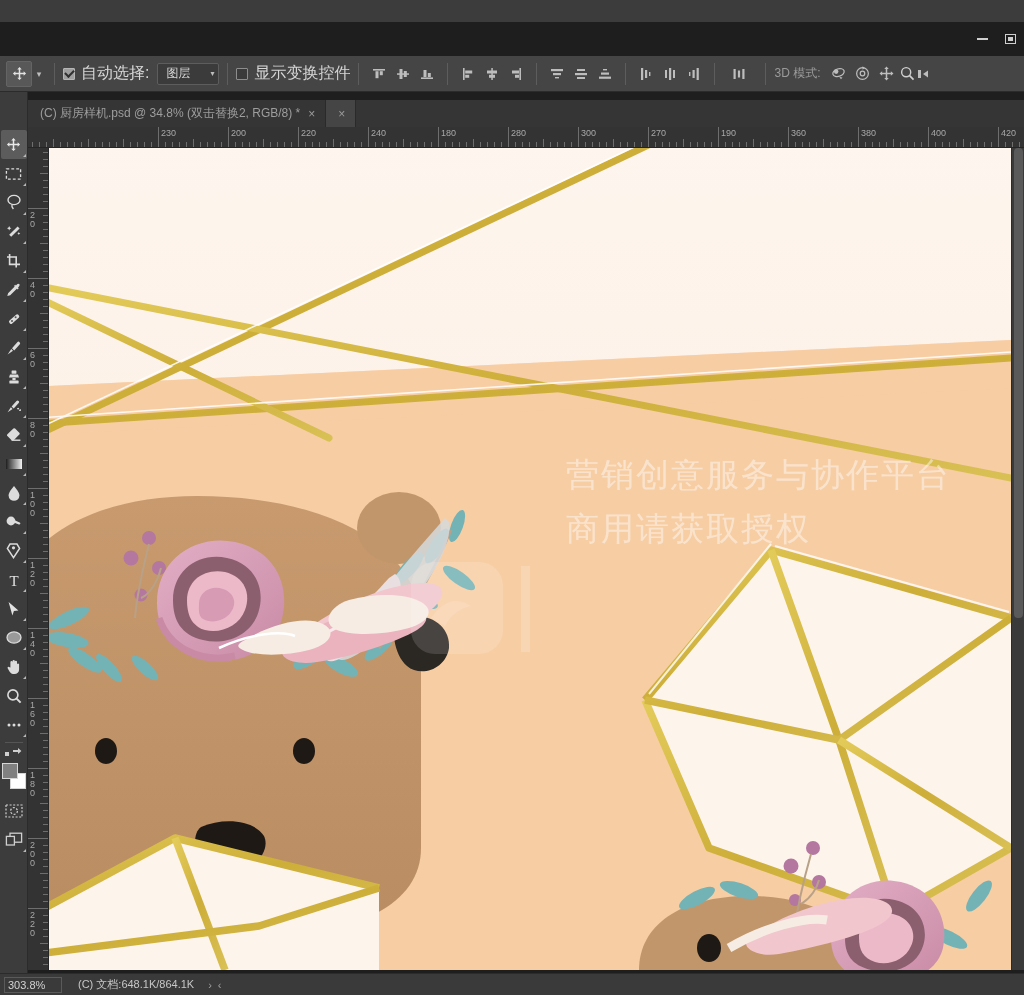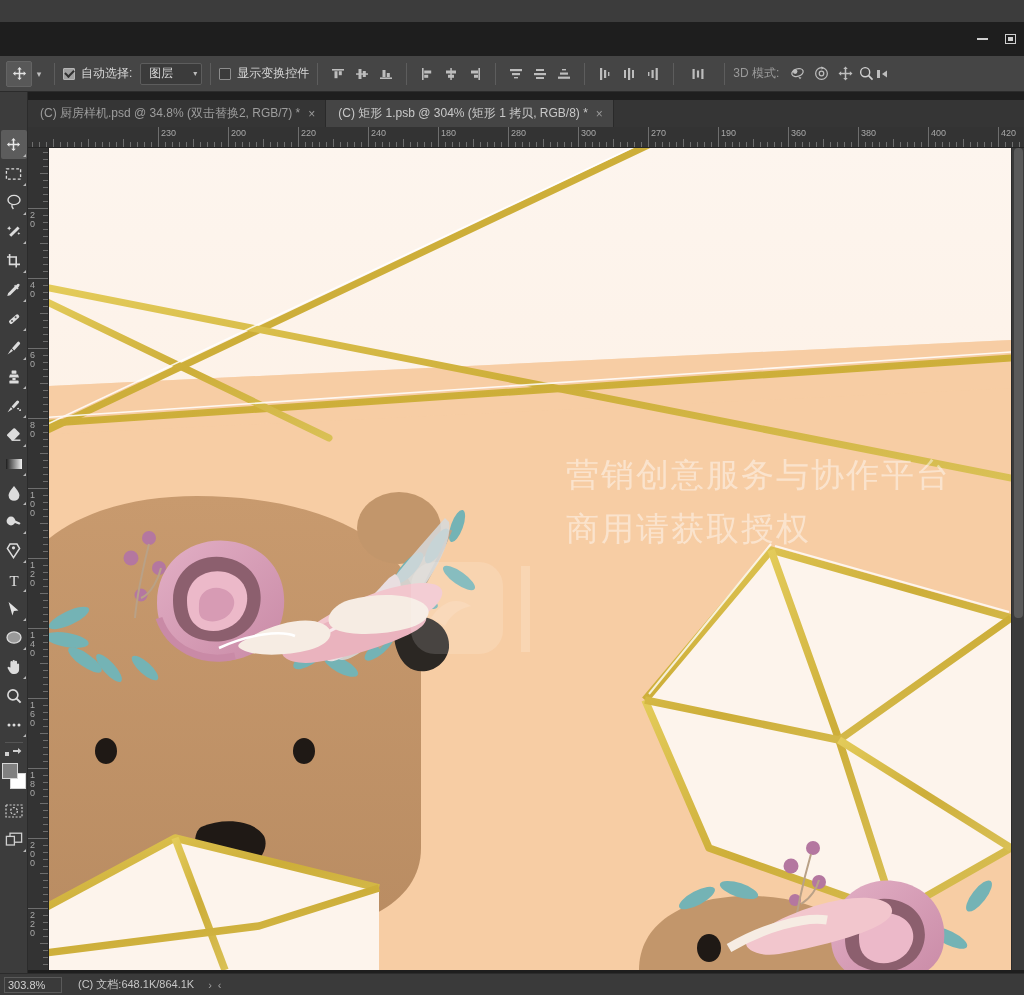--- a/index.html
+++ b/index.html
@@ -58,21 +58,21 @@
   .vsep{ width:1px; height:22px; background:#5d5d5d; margin:0 8px; }
   .chk{
     width:12px;height:12px;border:1px solid #8d8d8d;background:#3b3b3b;border-radius:1px;
     display:inline-flex;align-items:center;justify-content:center;margin-right:6px;flex:none;
   }
   .chk.on{ background:#9f9f9f; border-color:#b5b5b5; }
   .chk.on:after{
     content:""; width:7px;height:4px;border-left:2px solid #303030;border-bottom:2px solid #303030;
     transform:rotate(-45deg) translate(1px,-1px);
   }
-  .optlabel{ color:#d6d6d6; font-size:12px; white-space:nowrap; }
+  .optlabel{ color:#d6d6d6; font-size:16px; white-space:nowrap; }
   .combo{
     margin-left:8px; height:22px; min-width:62px; background:#3b3b3b;
     border:1px solid #5d5d5d; border-radius:2px; display:flex; align-items:center;
     padding:0 4px 0 8px; color:#d6d6d6; font-size:12px; justify-content:space-between; gap:10px;
   }
   .combo .cv{ color:#d6d6d6; }
   .combo .cc{ font-size:8px; color:#bdbdbd; }
   .icobtn{
     width:24px;height:24px;display:flex;align-items:center;justify-content:center;
   }
@@ -378,25 +378,24 @@
         <svg width="14" height="16" viewBox="0 0 14 16">
             <rect x="1" y="4" width="3" height="8" fill="#bdbdbd"></rect>
             <path d="M6 8 l5-3.4 v6.8 z" fill="#bdbdbd"></path>
           </svg>
       </div>
     </div>
   </div>
 
   <div class="tabbar">
     <div class="tab">
-      <span>(C) 厨房样机.psd @ 34.8% (双击替换2, RGB/7) *</span>
+      <span>(C) 厨房样机.psd @ 34.8% (双击替换2, RGB/8) *</span>
       <span class="x">×</span>
     </div>
     <div class="tab active">
-      <span>(C) 矩形 1.psb @ 304% (矩形 1 拷贝, RGB/8) *</span>
       <span class="x">×</span>
     </div>
   </div>
 
   <div class="toolbar">
 
     <div class="tool sel">
       <svg width="15" height="15" viewBox="0 0 16 16">
           <path d="M8 1 L10.4 3.6 H8.8 V7.2 H12.4 V5.6 L15 8 L12.4 10.4 V8.8 H8.8 V12.4 H10.4 L8 15 L5.6 12.4 H7.2 V8.8 H3.6 V10.4 L1 8 L3.6 5.6 V7.2 H7.2 V3.6 H5.6 Z" fill="#e8e8e8"></path>
         </svg>

